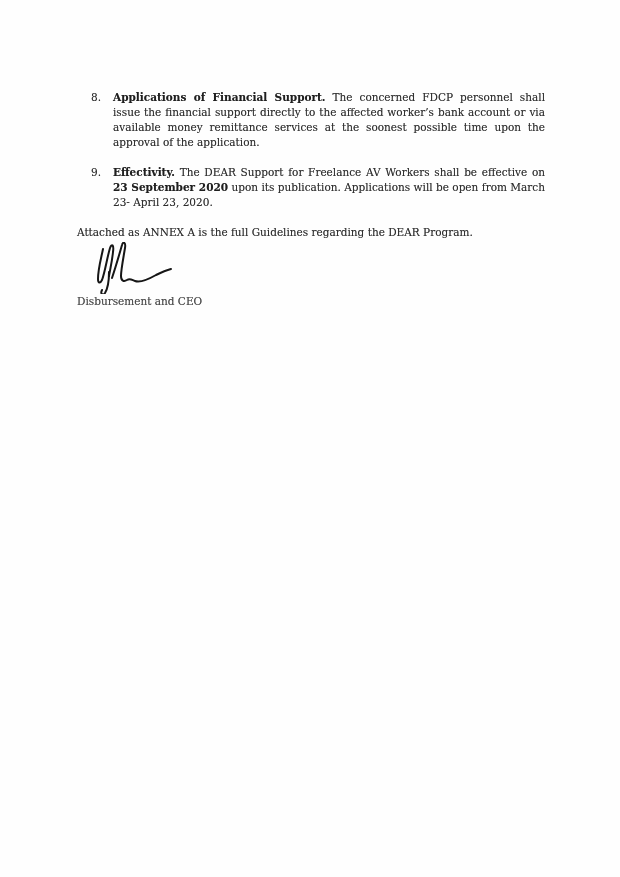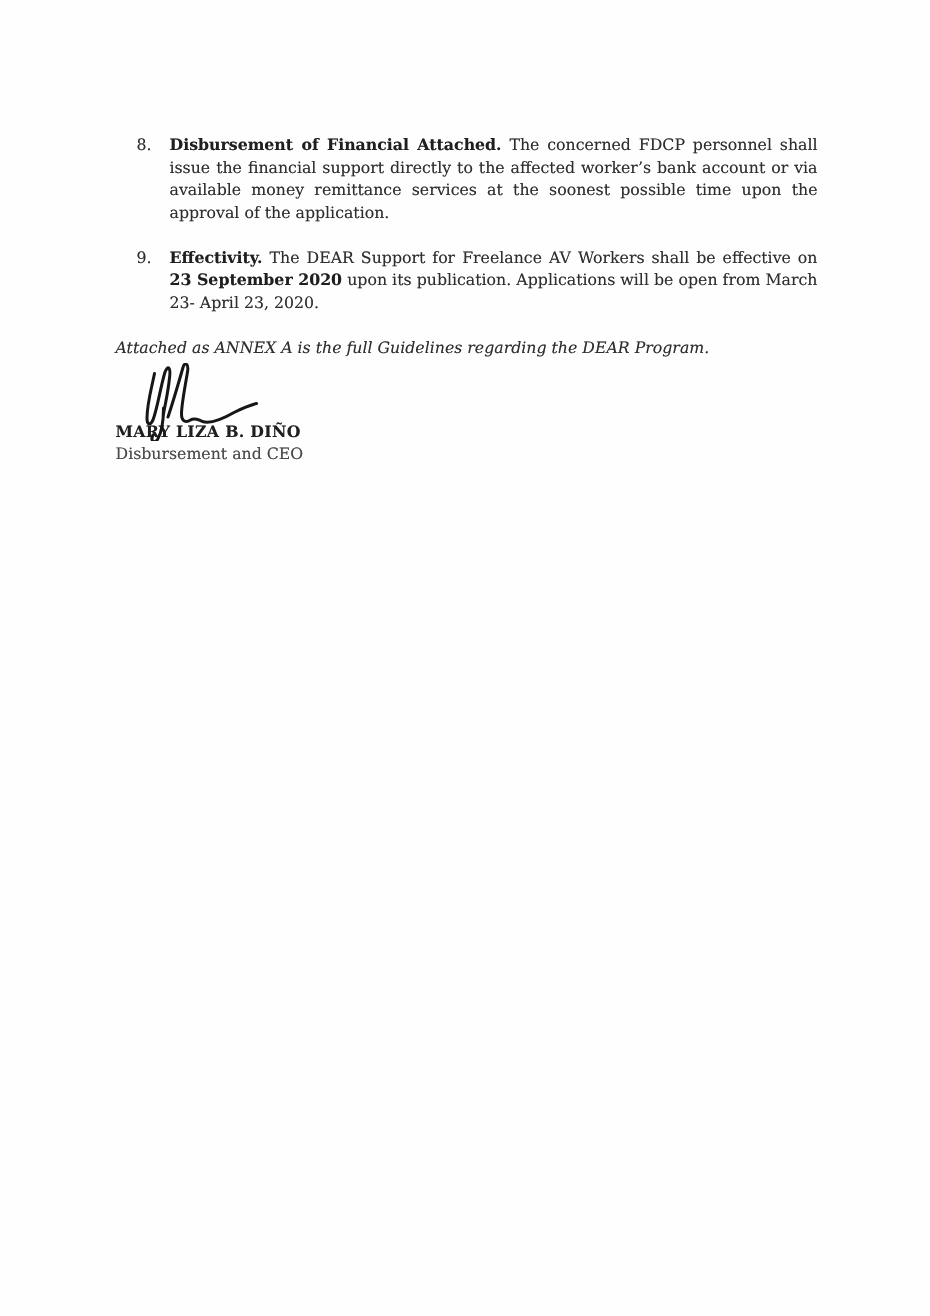--- a/index.html
+++ b/index.html
@@ -38,21 +38,20 @@
     text-align: left;
   }
   .list-item strong, .sig-name {
     color: #1f1f1f;
   }
   .para {
     margin: 12px 0 0 0;
   }
   .para-first {
     margin-top: 15px;
-    font-style: italic;
   }
   .sig-block {
     position: relative;
     margin-top: 2px;
   }
   .sig-svg {
     display: block;
     margin-left: 17px;
     position: relative;
     z-index: 2;
@@ -69,37 +68,36 @@
   }
 </style>
 </head>
 <body>
 
 <div class="page">
   <div class="content">
 
     <div class="list-item">
       <span class="num">8.</span>
-      <span><strong>Disbursement of Financial Attached.</strong><span> The concerned FDCP personnel shall issue the financial support directly to the affected worker’s bank account or via available money remittance services at the soonest possible time upon the approval of the application.</span></span>
+      <span><strong>Applications of Financial Support.</strong><span> The concerned FDCP personnel shall issue the financial support directly to the affected worker’s bank account or via available money remittance services at the soonest possible time upon the approval of the application.</span></span>
     </div>
 
     <div class="list-item">
       <span class="num">9.</span>
       <span><strong>Effectivity.</strong><span> The DEAR Support for Freelance AV Workers shall be effective on </span><strong>23 September 2020</strong><span> upon its publication. Applications will be open from March 23- April 23, 2020.</span></span>
     </div>
 
     <p class="para para-first">Attached as ANNEX A is the full Guidelines regarding the DEAR Program.</p>
 
 
     <div class="sig-block">
       <svg class="sig-svg" width="80" height="52" viewBox="0 0 80 52" aria-hidden="true">
         <g fill="none" stroke="#161616" stroke-width="2" stroke-linecap="round" stroke-linejoin="round">
           <path d="M 9,7 C 7,17 4,27 4,37 C 4,41 6,42 8,38 C 11,30 13,16 16,6 C 18,1 20,3 19,10 C 18,20 16,28 15,34"></path>
           <path d="M 15,30 C 15,38 14,46 11,51 C 9,54 6,52 8,48"></path>
           <path d="M 18,36 C 22,24 26,10 28,3 C 29,-1 32,0 31,6 C 29,18 27,28 27,34 C 27,39 30,40 33,38 C 36,36 38,38 41,39 C 47,41 55,37 62,33 C 68,30 73,28 77,27"></path>
         </g>
       </svg>
-      <div class="sig-name">MARY LIZA B. DIÑO</div>
       <div class="sig-title">Disbursement and CEO</div>
     </div>
 
   </div>
 </div>
 
 </body></html>

